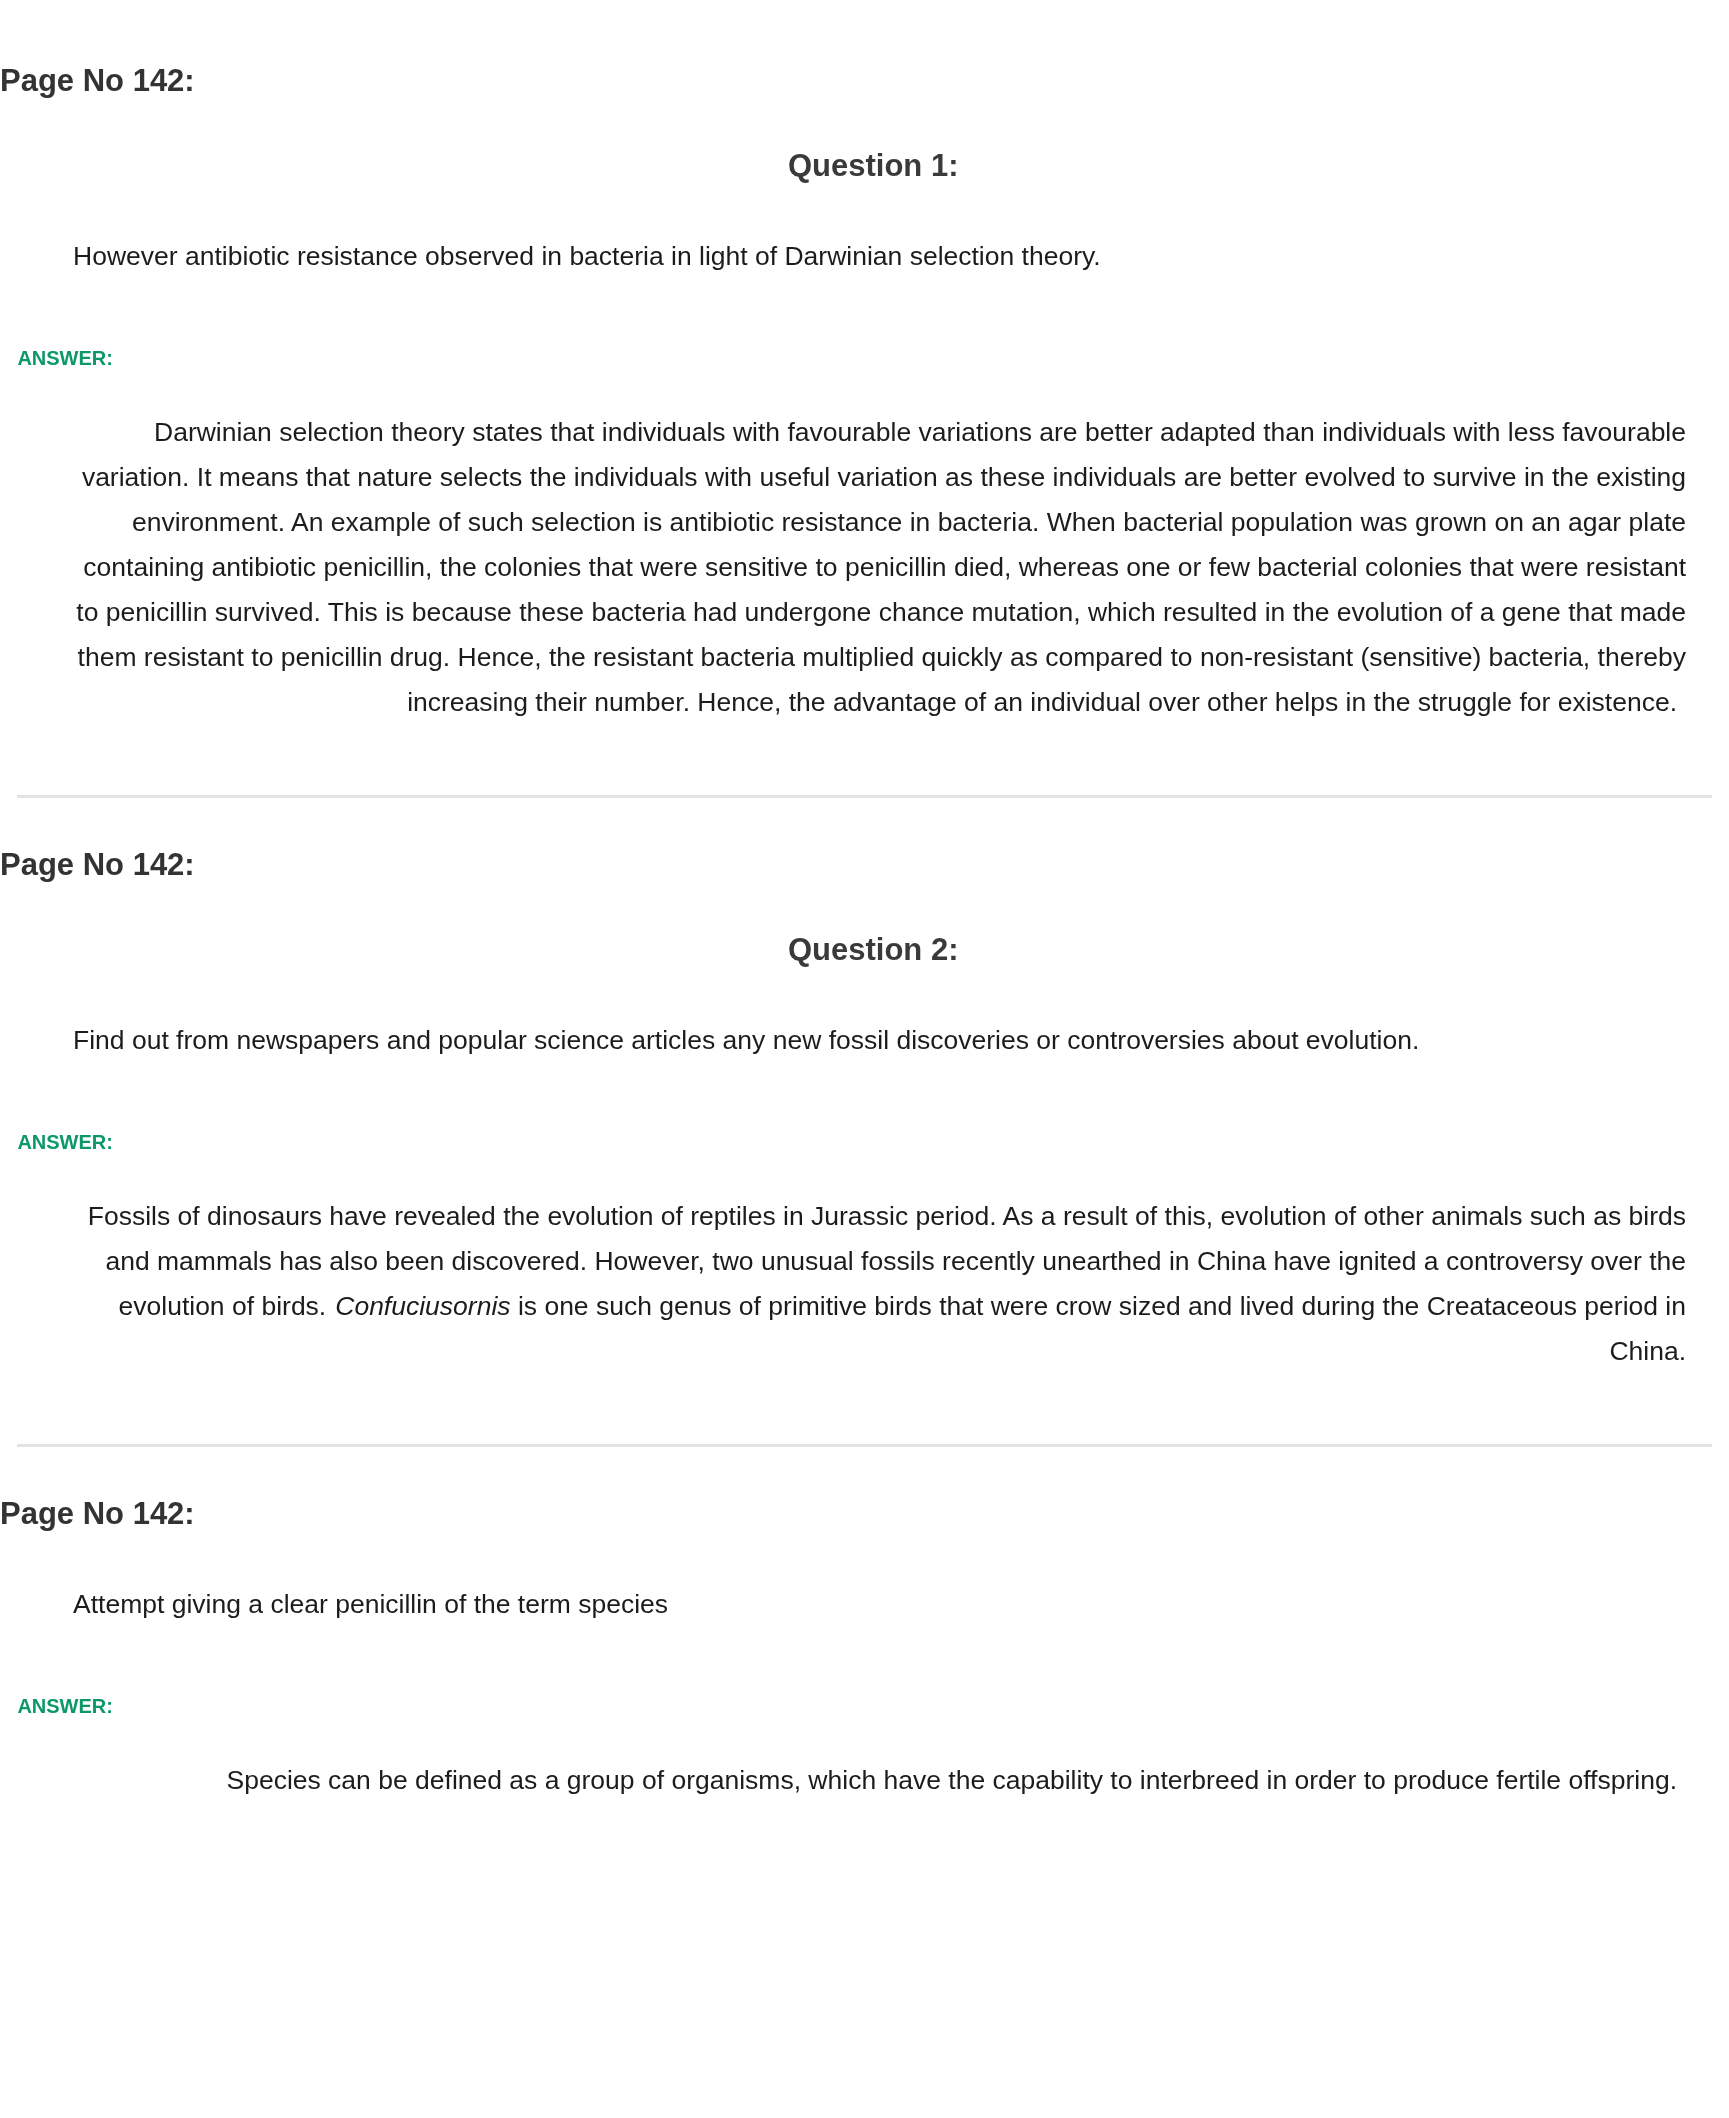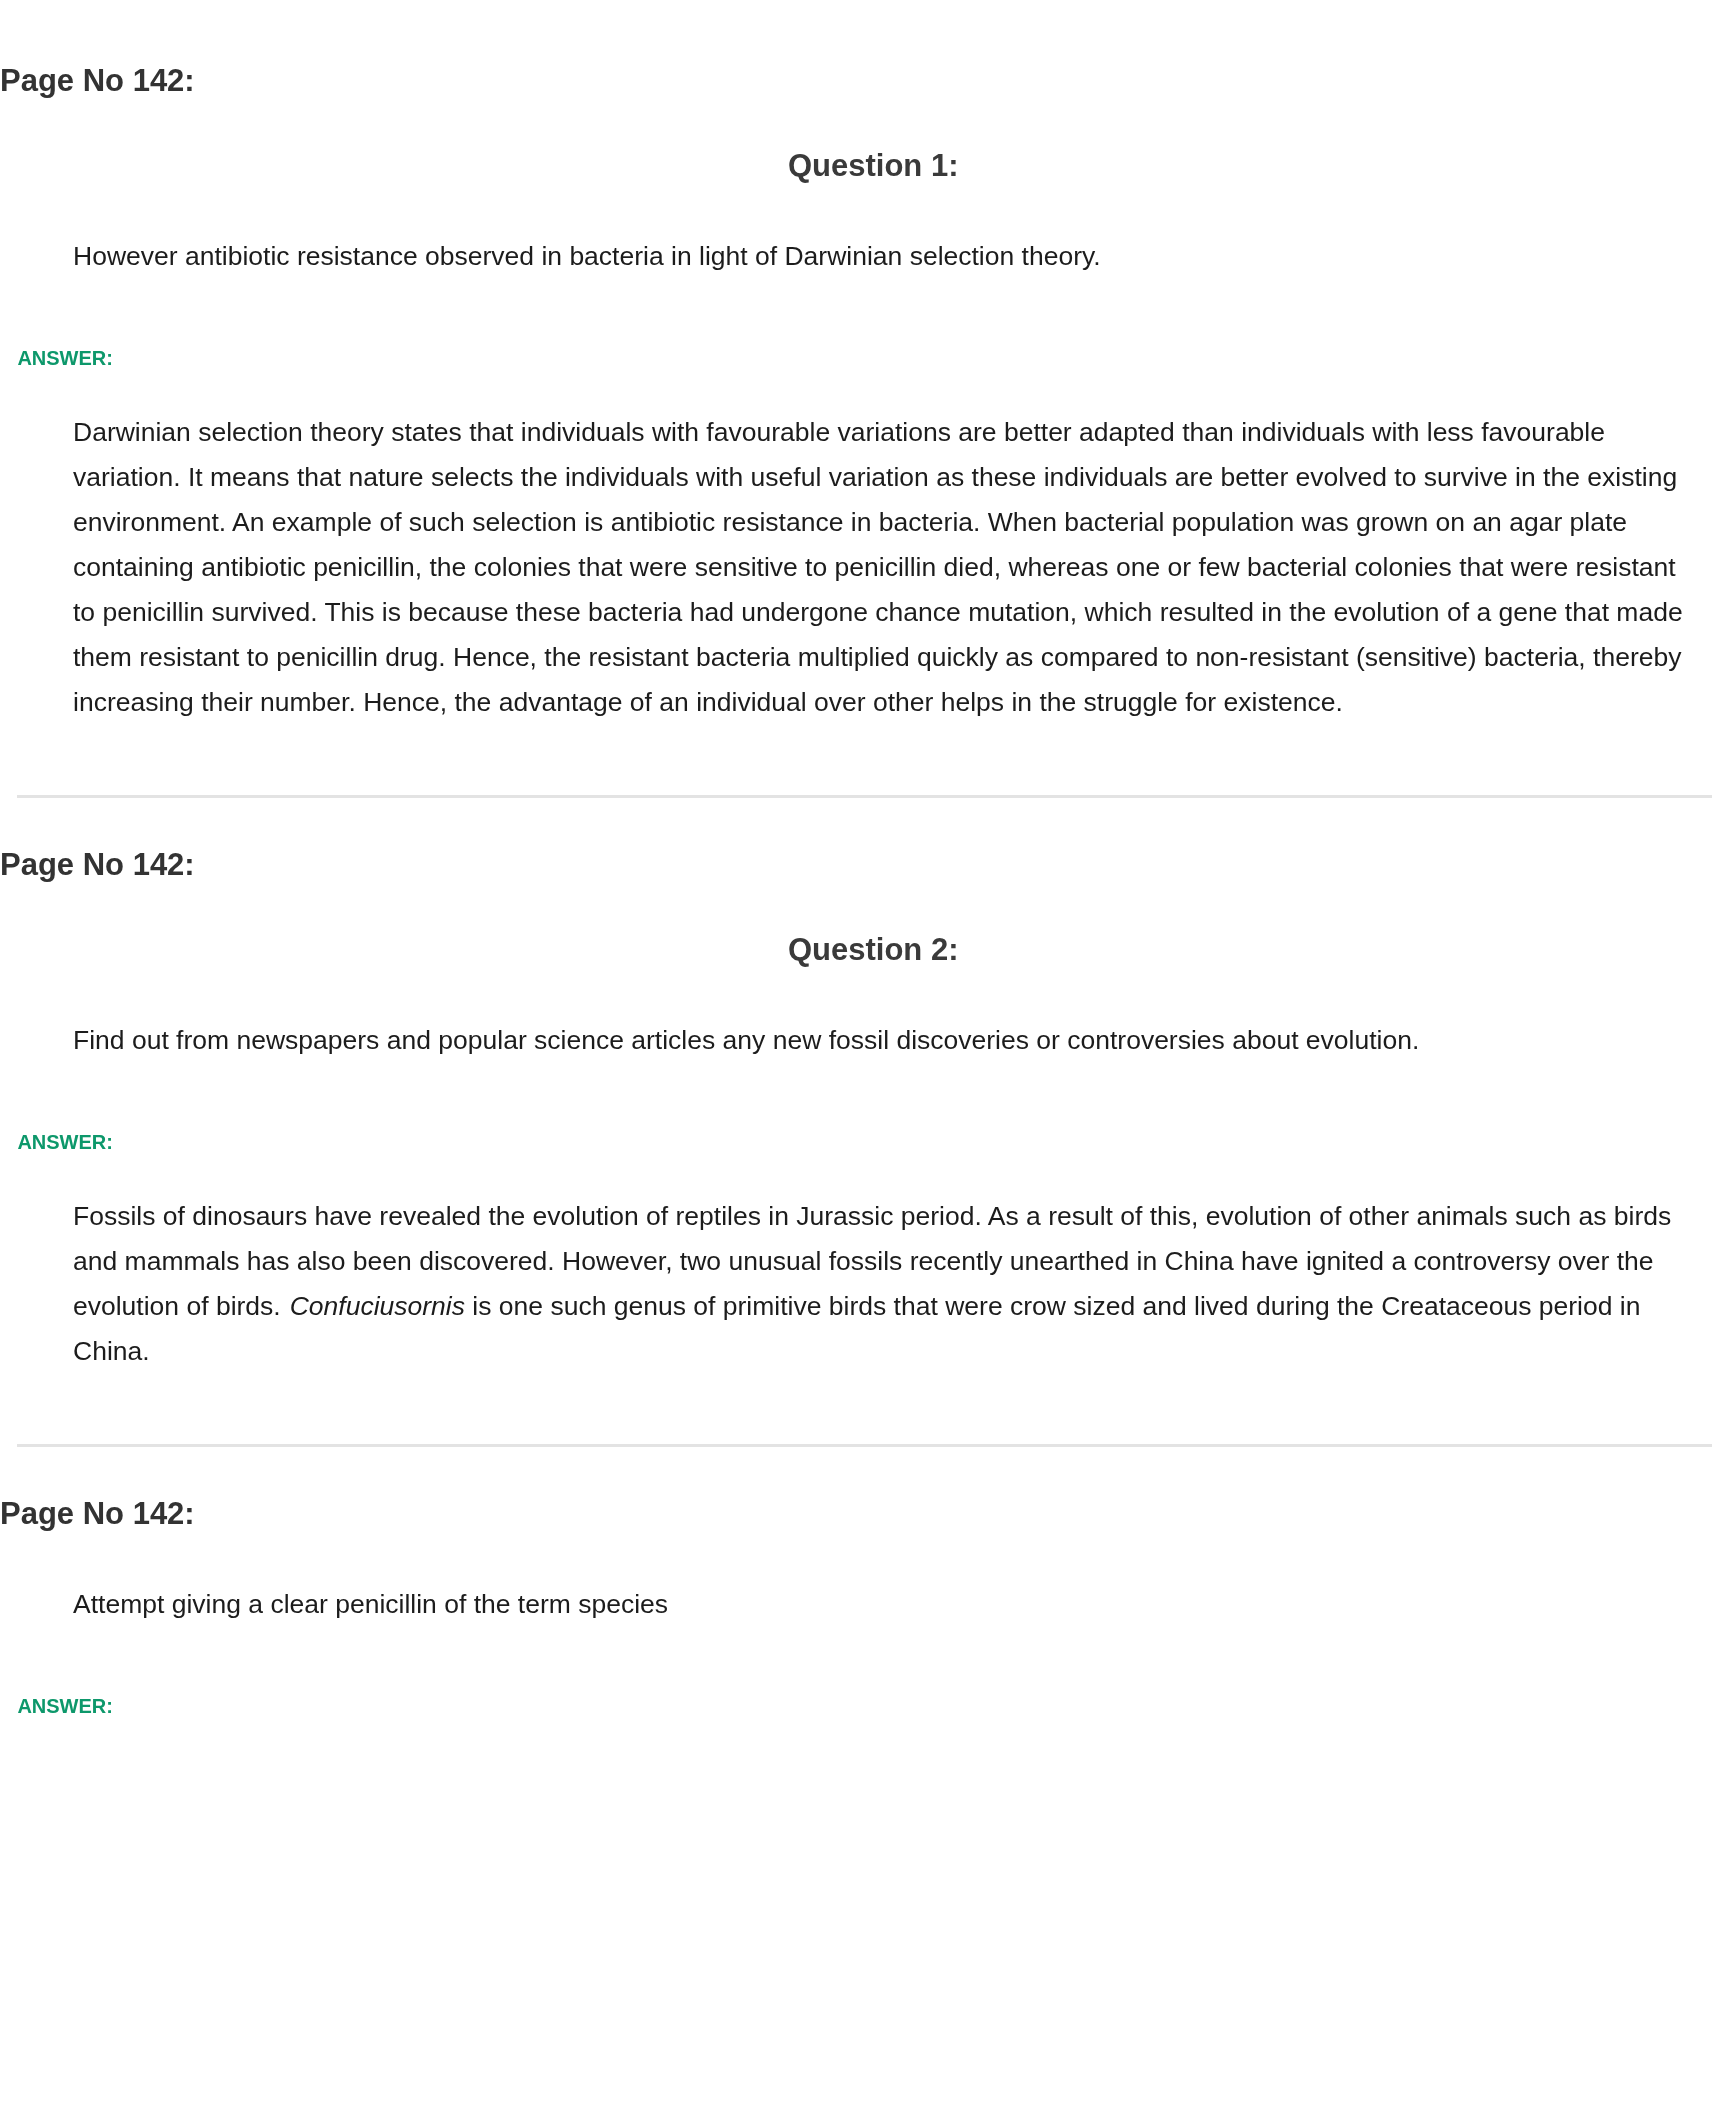--- a/index.html
+++ b/index.html
@@ -40,20 +40,21 @@
     font-size: 20px;
     font-weight: bold;
     color: #0d986b;
     margin: 68px 0 0 17.4px;
   }
   .answer-text {
     font-size: 26.5px;
     line-height: 45px;
     margin: 40px 43px 0 73px;
     color: #1c1c1c;
+    text-align: right;
   }
   .answer-text em {
     font-style: italic;
     margin-left: 9px;
   }
   hr.divider {
     border: none;
     border-top: 3.5px solid #e3e3e3;
     margin: 70px 17.4px 0 17.4px;
     height: 0;
@@ -81,16 +82,17 @@
     <h3 class="answer-label">ANSWER:</h3>
     <p class="answer-text"><span>Fossils of dinosaurs have revealed the evolution of reptiles in Jurassic period. As a result of this, evolution of other animals such as birds and mammals has also been discovered. However, two unusual fossils recently unearthed in China have ignited a controversy over the evolution of birds.</span><em>Confuciusornis</em><span> is one such genus of primitive birds that were crow sized and lived during the Creataceous period in China.</span></p>
   </section>
 
   <hr class="divider">
 
   <section>
     <h2 class="page-heading">Page No 142:</h2>
     <p class="question-text">Attempt giving a clear penicillin of the term species</p>
     <h3 class="answer-label">ANSWER:</h3>
+    <p class="answer-text"><span>Species can be defined as a group of organisms, which have the capability to interbreed in order to produce fertile offspring.</span><em></em><span></span></p>
   </section>
 
 </main>
 
 
 </body></html>

